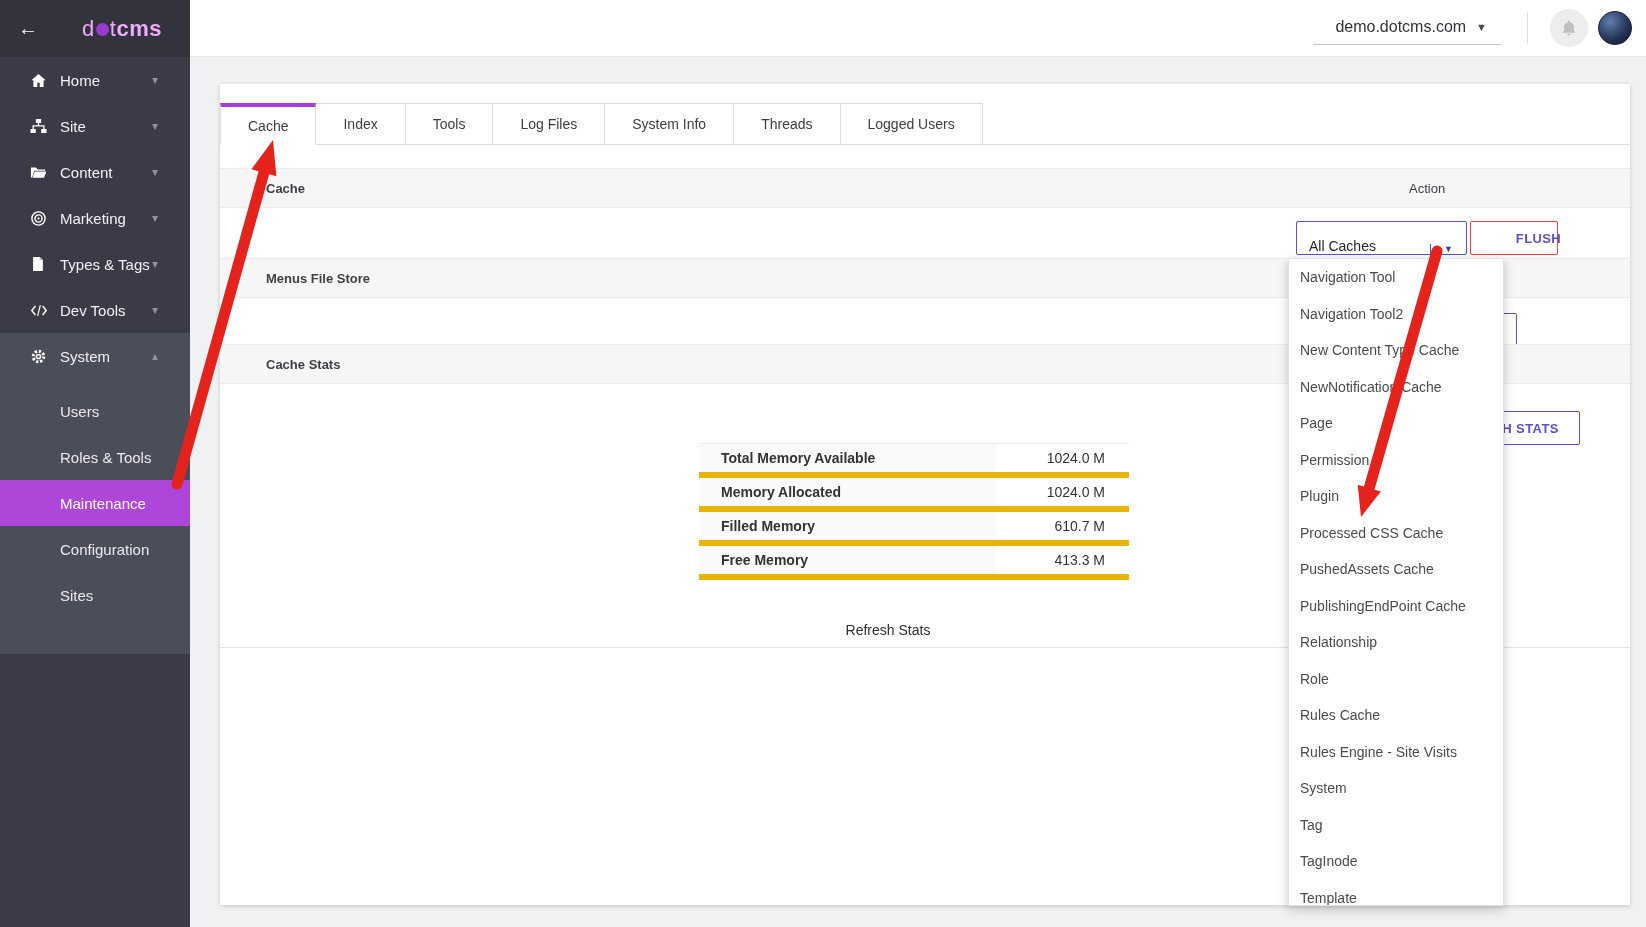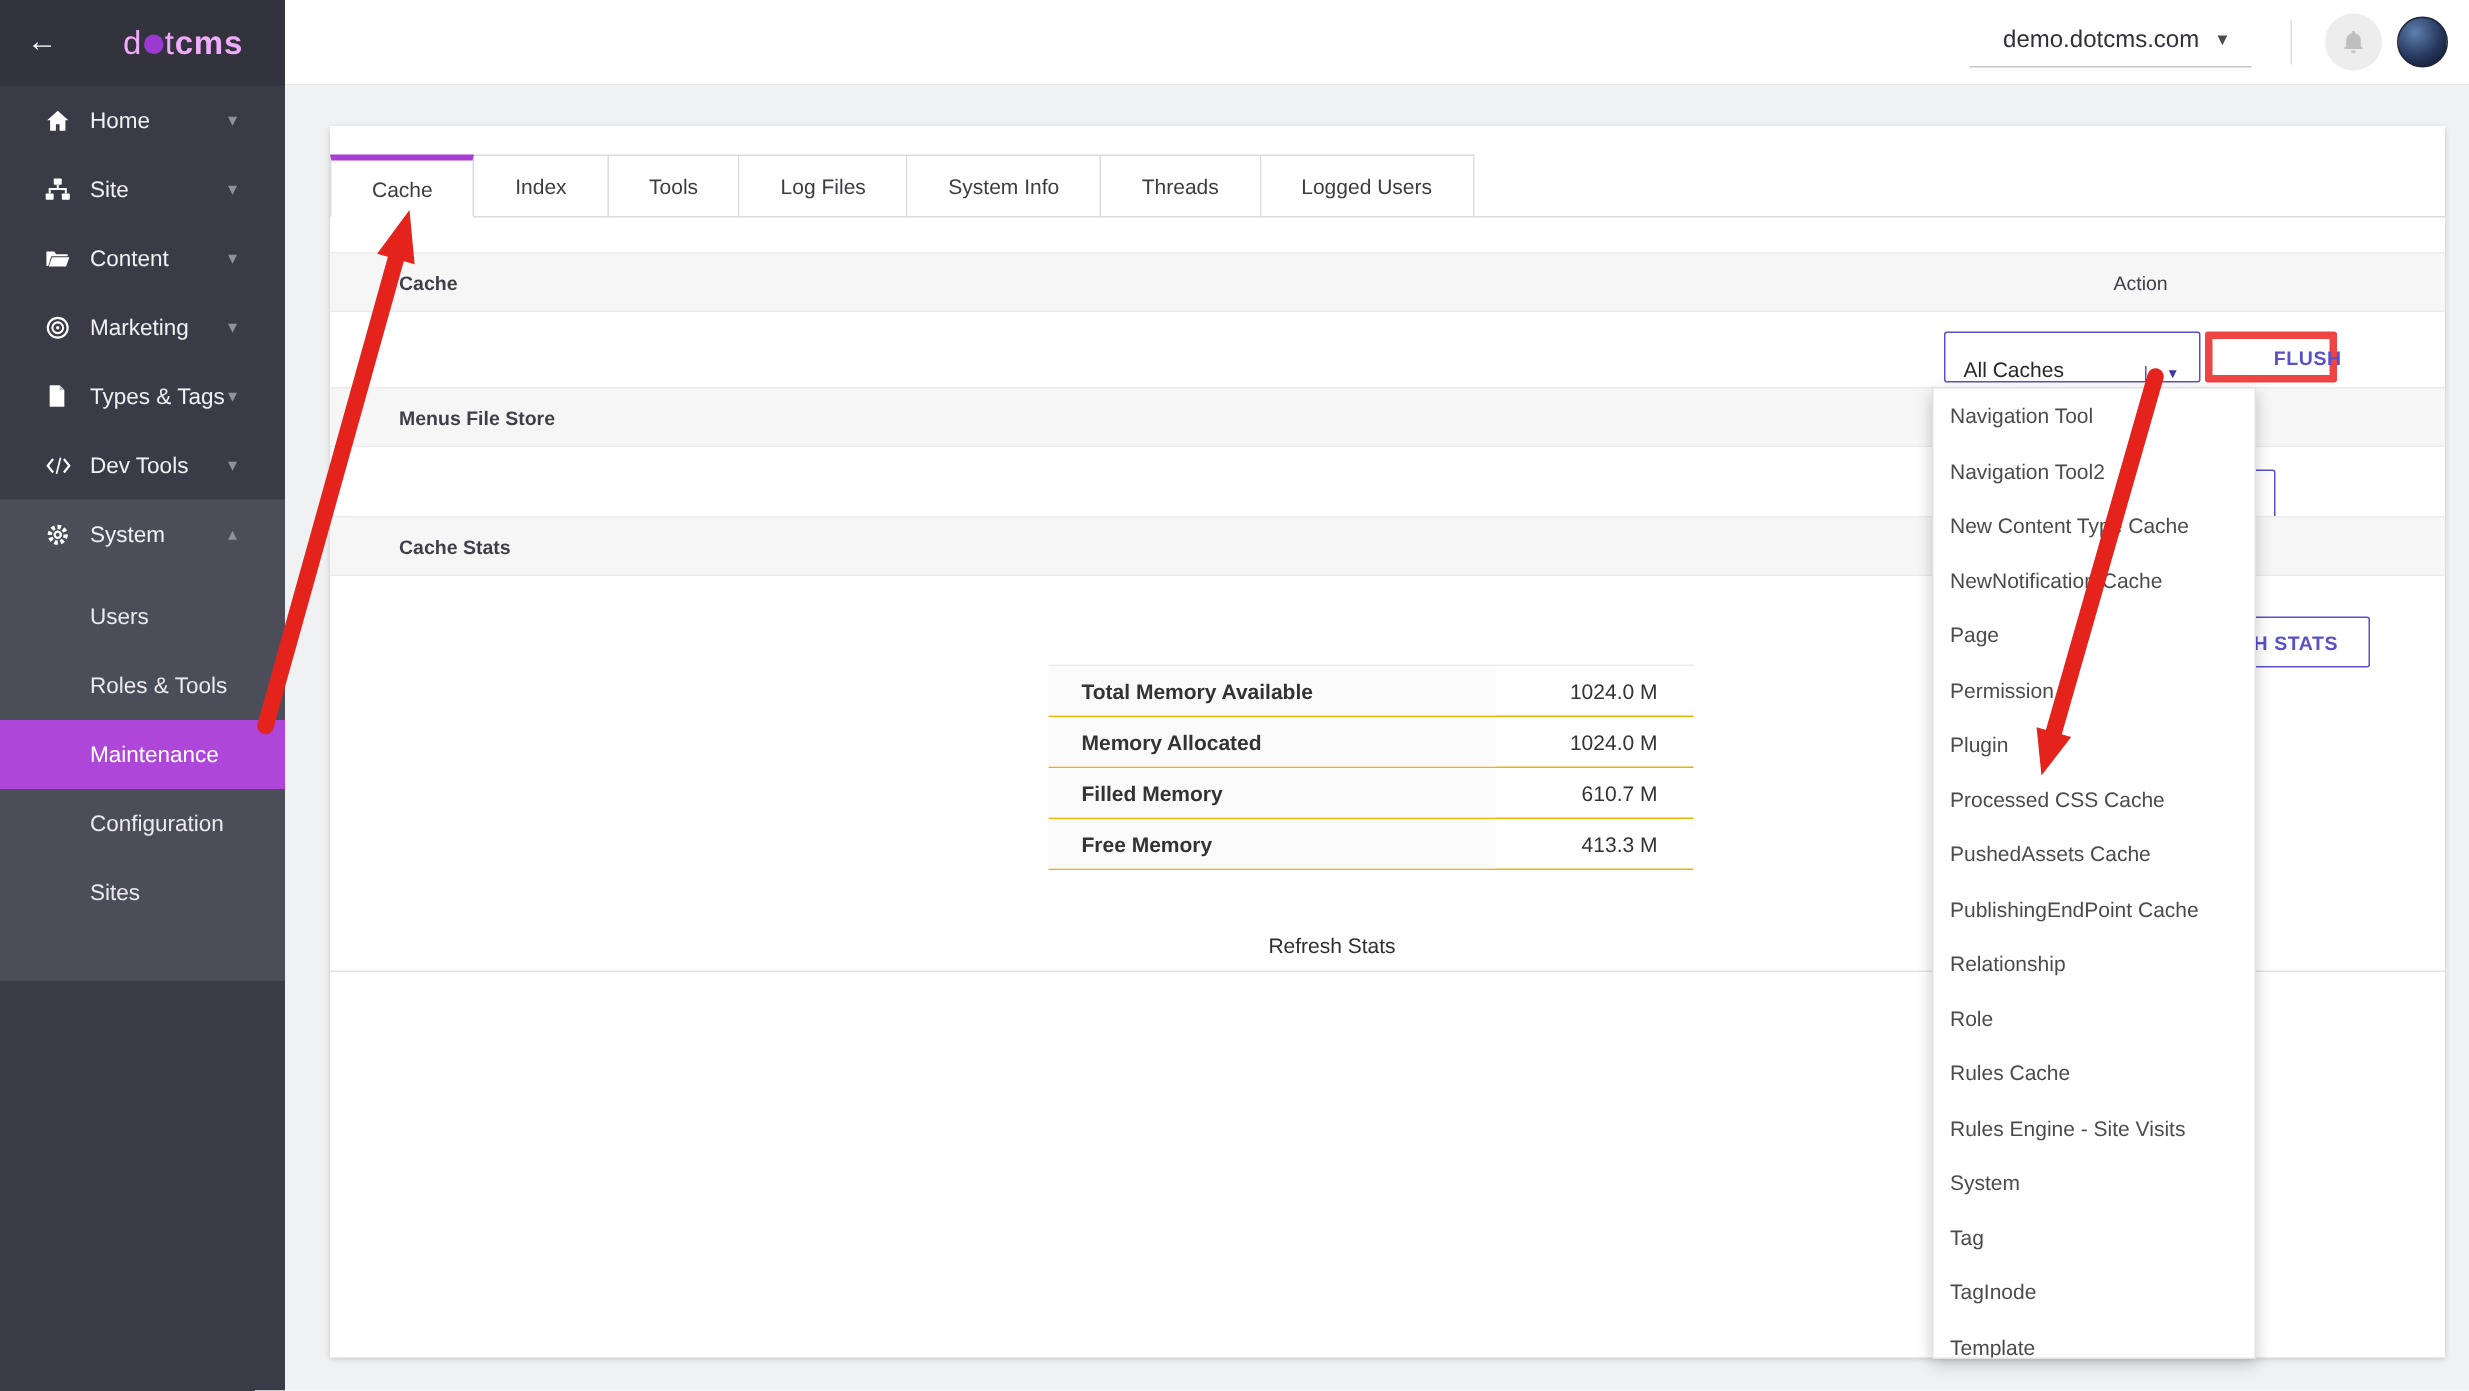--- a/index.html
+++ b/index.html
@@ -46,30 +46,30 @@
 
   .band { height:40px; background:#f6f6f7; border-top:1px solid #ebebeb; border-bottom:1px solid #ebebeb; display:flex; align-items:center; padding-left:46px; position:relative; }
   .band .band-title { font-size:13px; font-weight:700; color:#3f3f45; }
   .band .action-label { position:absolute; left:1189px; font-size:13px; font-weight:400; color:#3f3f45; }
   .band-gap { height:23px; }
 
   .action-row { height:50px; position:relative; }
   .cache-select { position:absolute; left:1076px; top:13px; width:171px; height:34px; border:1px solid #5a50c8; border-radius:2px; display:flex; align-items:flex-end; background:#fff; cursor:pointer; }
   .cache-select .sel-value { flex:1; display:flex; align-items:center; padding-left:12px; font-size:14px; color:#26262c; }
   .cache-select .sel-caret { width:36px; border-left:1px solid #5a50c8; display:flex; align-items:center; justify-content:center; font-size:9px; color:#3f36a8; }
-  .flush-btn { position:absolute; left:1250px; top:13px; width:88px; height:34px; border:5px solid #ef4444; border-radius:2px; background:#fff; color:#5a50c8; font-size:13px; font-weight:700; letter-spacing:.4px; display:flex; align-items:center; justify-content:center; gap:1px; cursor:pointer; font-family:"Liberation Sans", sans-serif;padding-left:48px; }
+  .flush-btn { position:absolute; left:1250px; top:13px; width:88px; height:34px; border:1px solid #ef4444; border-radius:2px; background:#fff; color:#5a50c8; font-size:13px; font-weight:700; letter-spacing:.4px; display:flex; align-items:center; justify-content:center; gap:1px; cursor:pointer; font-family:"Liberation Sans", sans-serif;padding-left:48px; }
 
   .mfs-white { height:46px; position:relative; }
   .hidden-btn { position:absolute; left:1207px; top:15px; width:90px; height:34px; border:1px solid #5a50c8; border-radius:2px; background:#fff; cursor:pointer; }
 
   .stats-region { height:264px; position:relative; border-bottom:1px solid #e4e4e4; }
   .refresh-stats-btn { position:absolute; left:1206px; top:27px; width:154px; height:34px; border:1px solid #5a50c8; border-radius:2px; background:#fff; color:#5a50c8; font-size:13px; font-weight:700; letter-spacing:.4px; display:flex; align-items:center; justify-content:center; cursor:pointer; font-family:"Liberation Sans", sans-serif; }
 
   .mem-table { position:absolute; left:479px; top:59px; width:430px; border-top:1px solid #ececec; }
-  .mrow { display:flex; height:34px; border-bottom:1px solid #eab308; }
+  .mrow { display:flex; height:34px; border-bottom:6px solid #eab308; }
   .mlabel { width:298px; background:#fafafa; display:flex; align-items:center; padding-left:22px; font-size:14px; font-weight:700; color:#333; }
   .mvalue { flex:1; display:flex; align-items:center; justify-content:flex-end; padding-right:24px; font-size:14px; color:#333; }
   .refresh-link { position:absolute; left:668px; top:238px; transform:translateX(-50%); font-size:14px; color:#2e2e33; cursor:pointer; }
 
   
   .dropdown-panel { position:absolute; left:1288px; top:258px; width:216px; height:648px; background:#fff; border:1px solid #e2e2e2; box-shadow:0 3px 10px rgba(0,0,0,.22); overflow:hidden; z-index:40; }
   .opt { height:36.5px; display:flex; align-items:center; padding-left:11px; font-size:14px; color:#4b4b4b; cursor:pointer; white-space:nowrap; }
 
   
   .anno { position:absolute; left:0; top:0; width:1646px; height:927px; z-index:100; pointer-events:none; }

